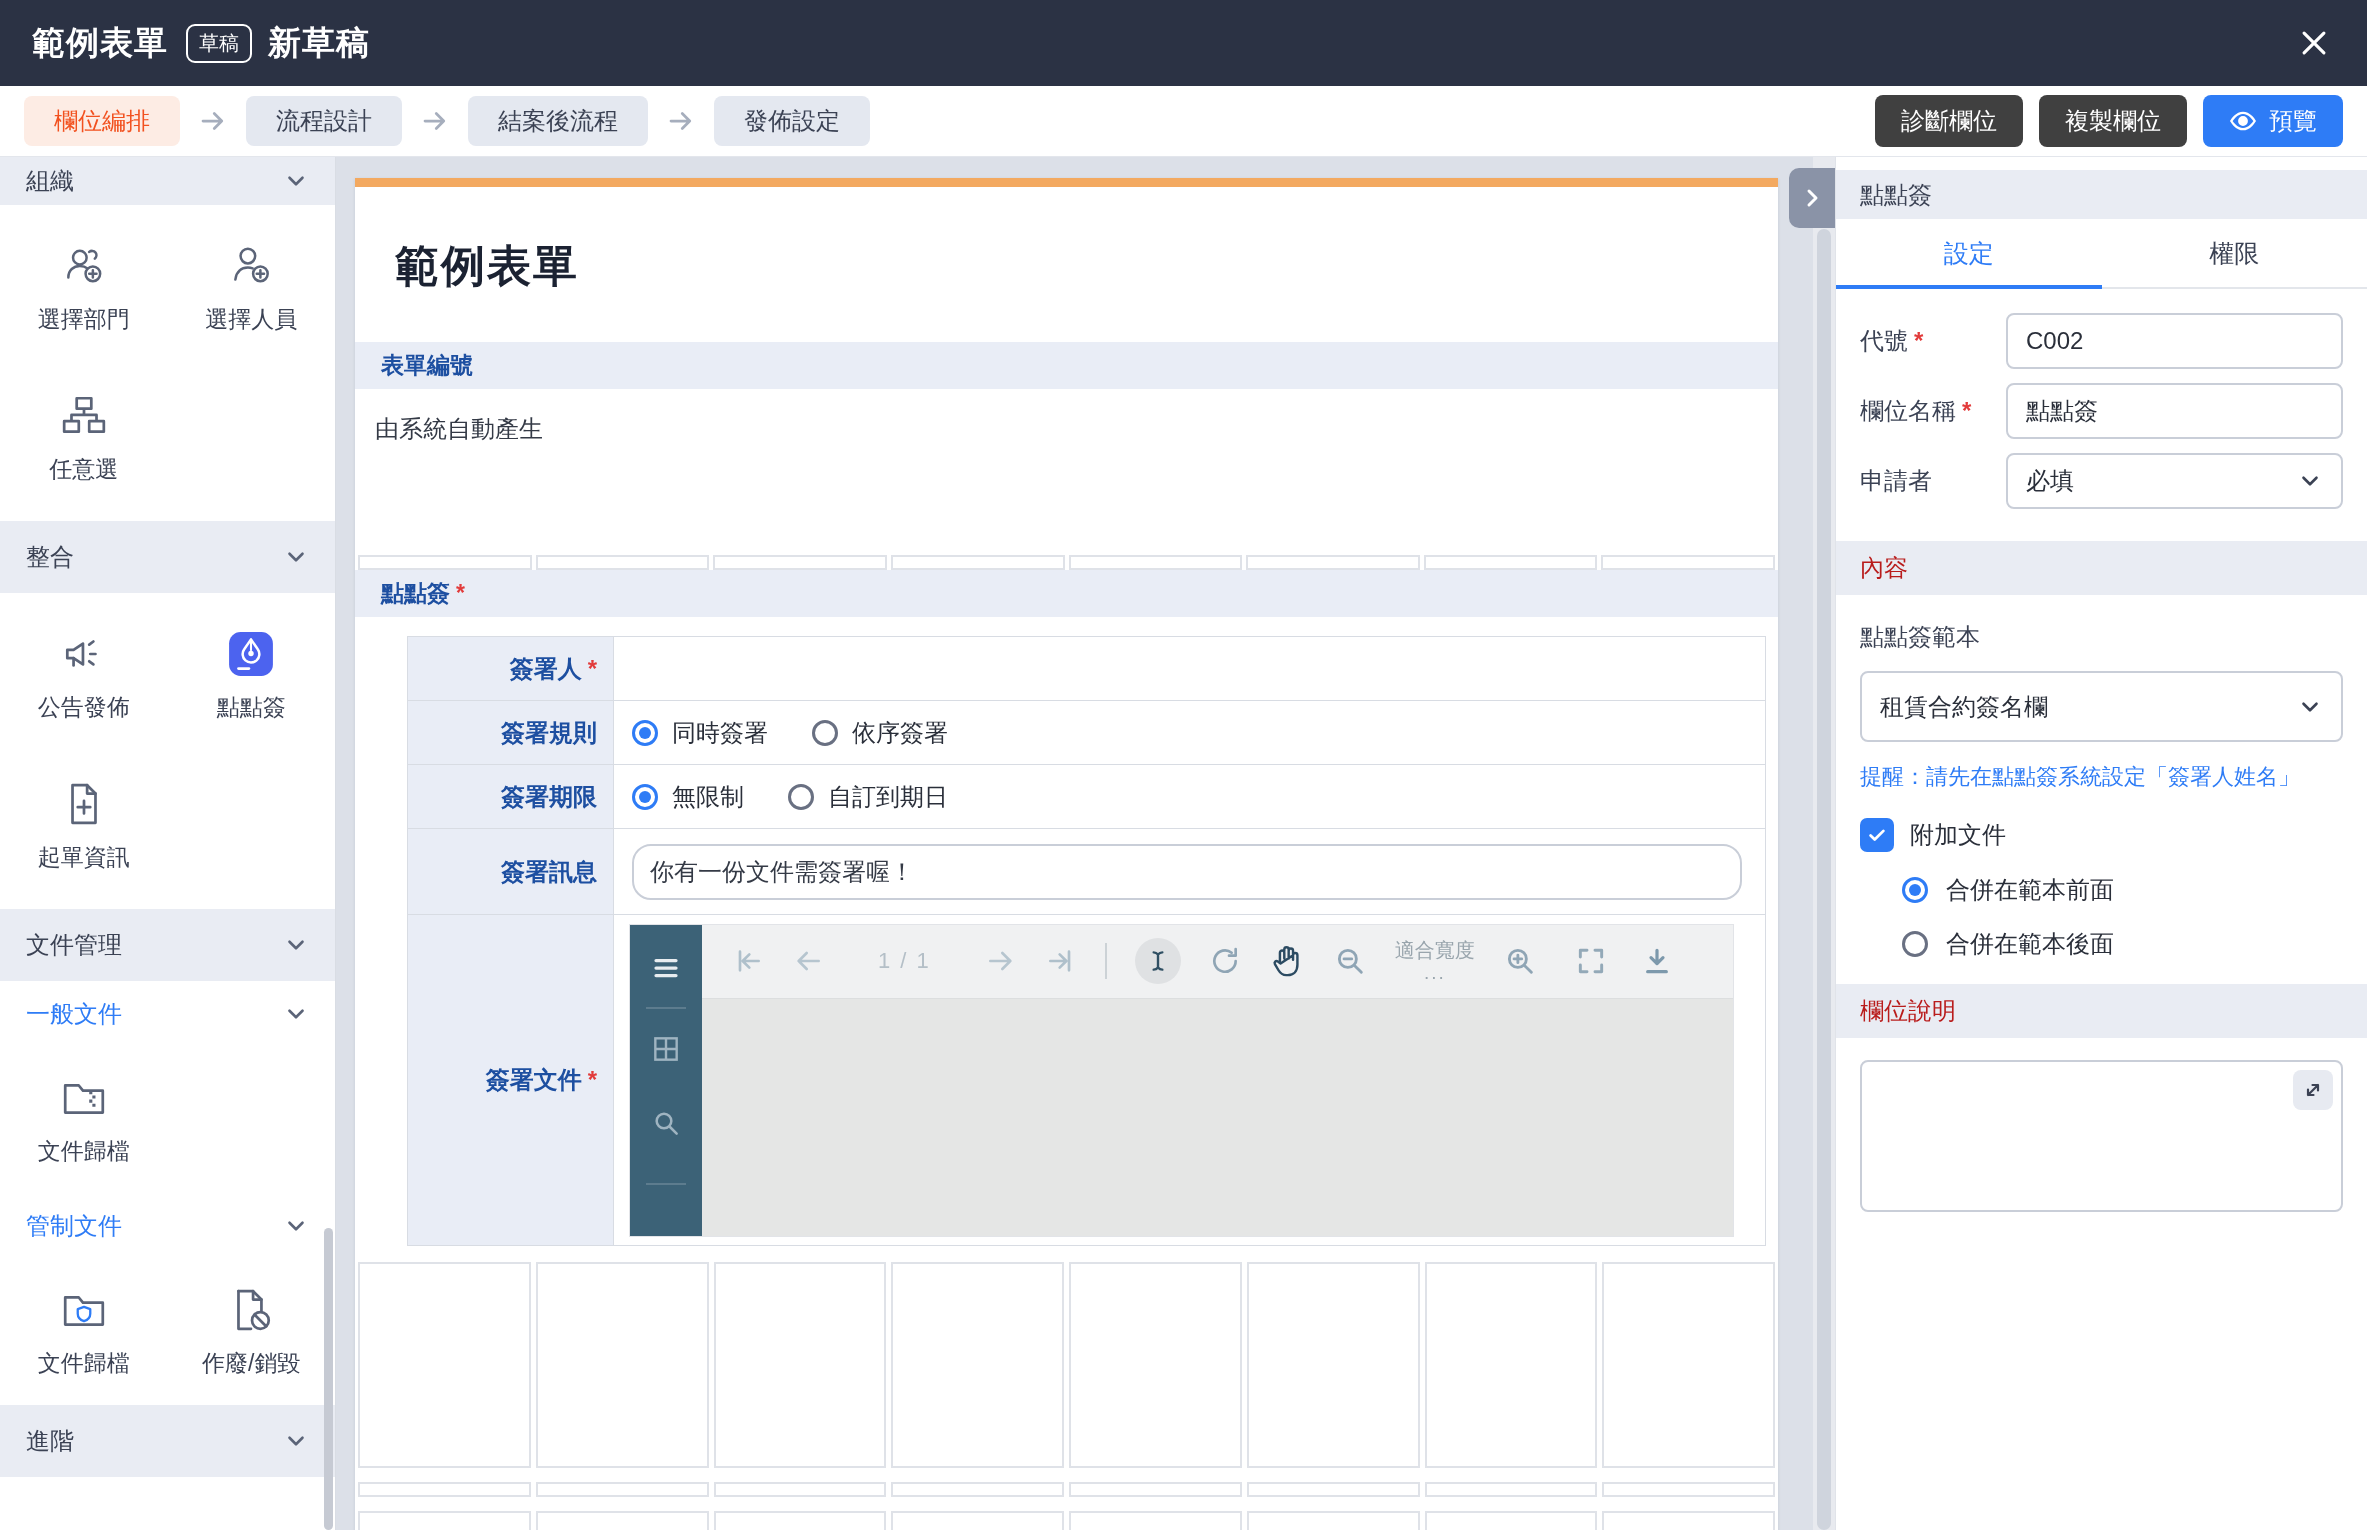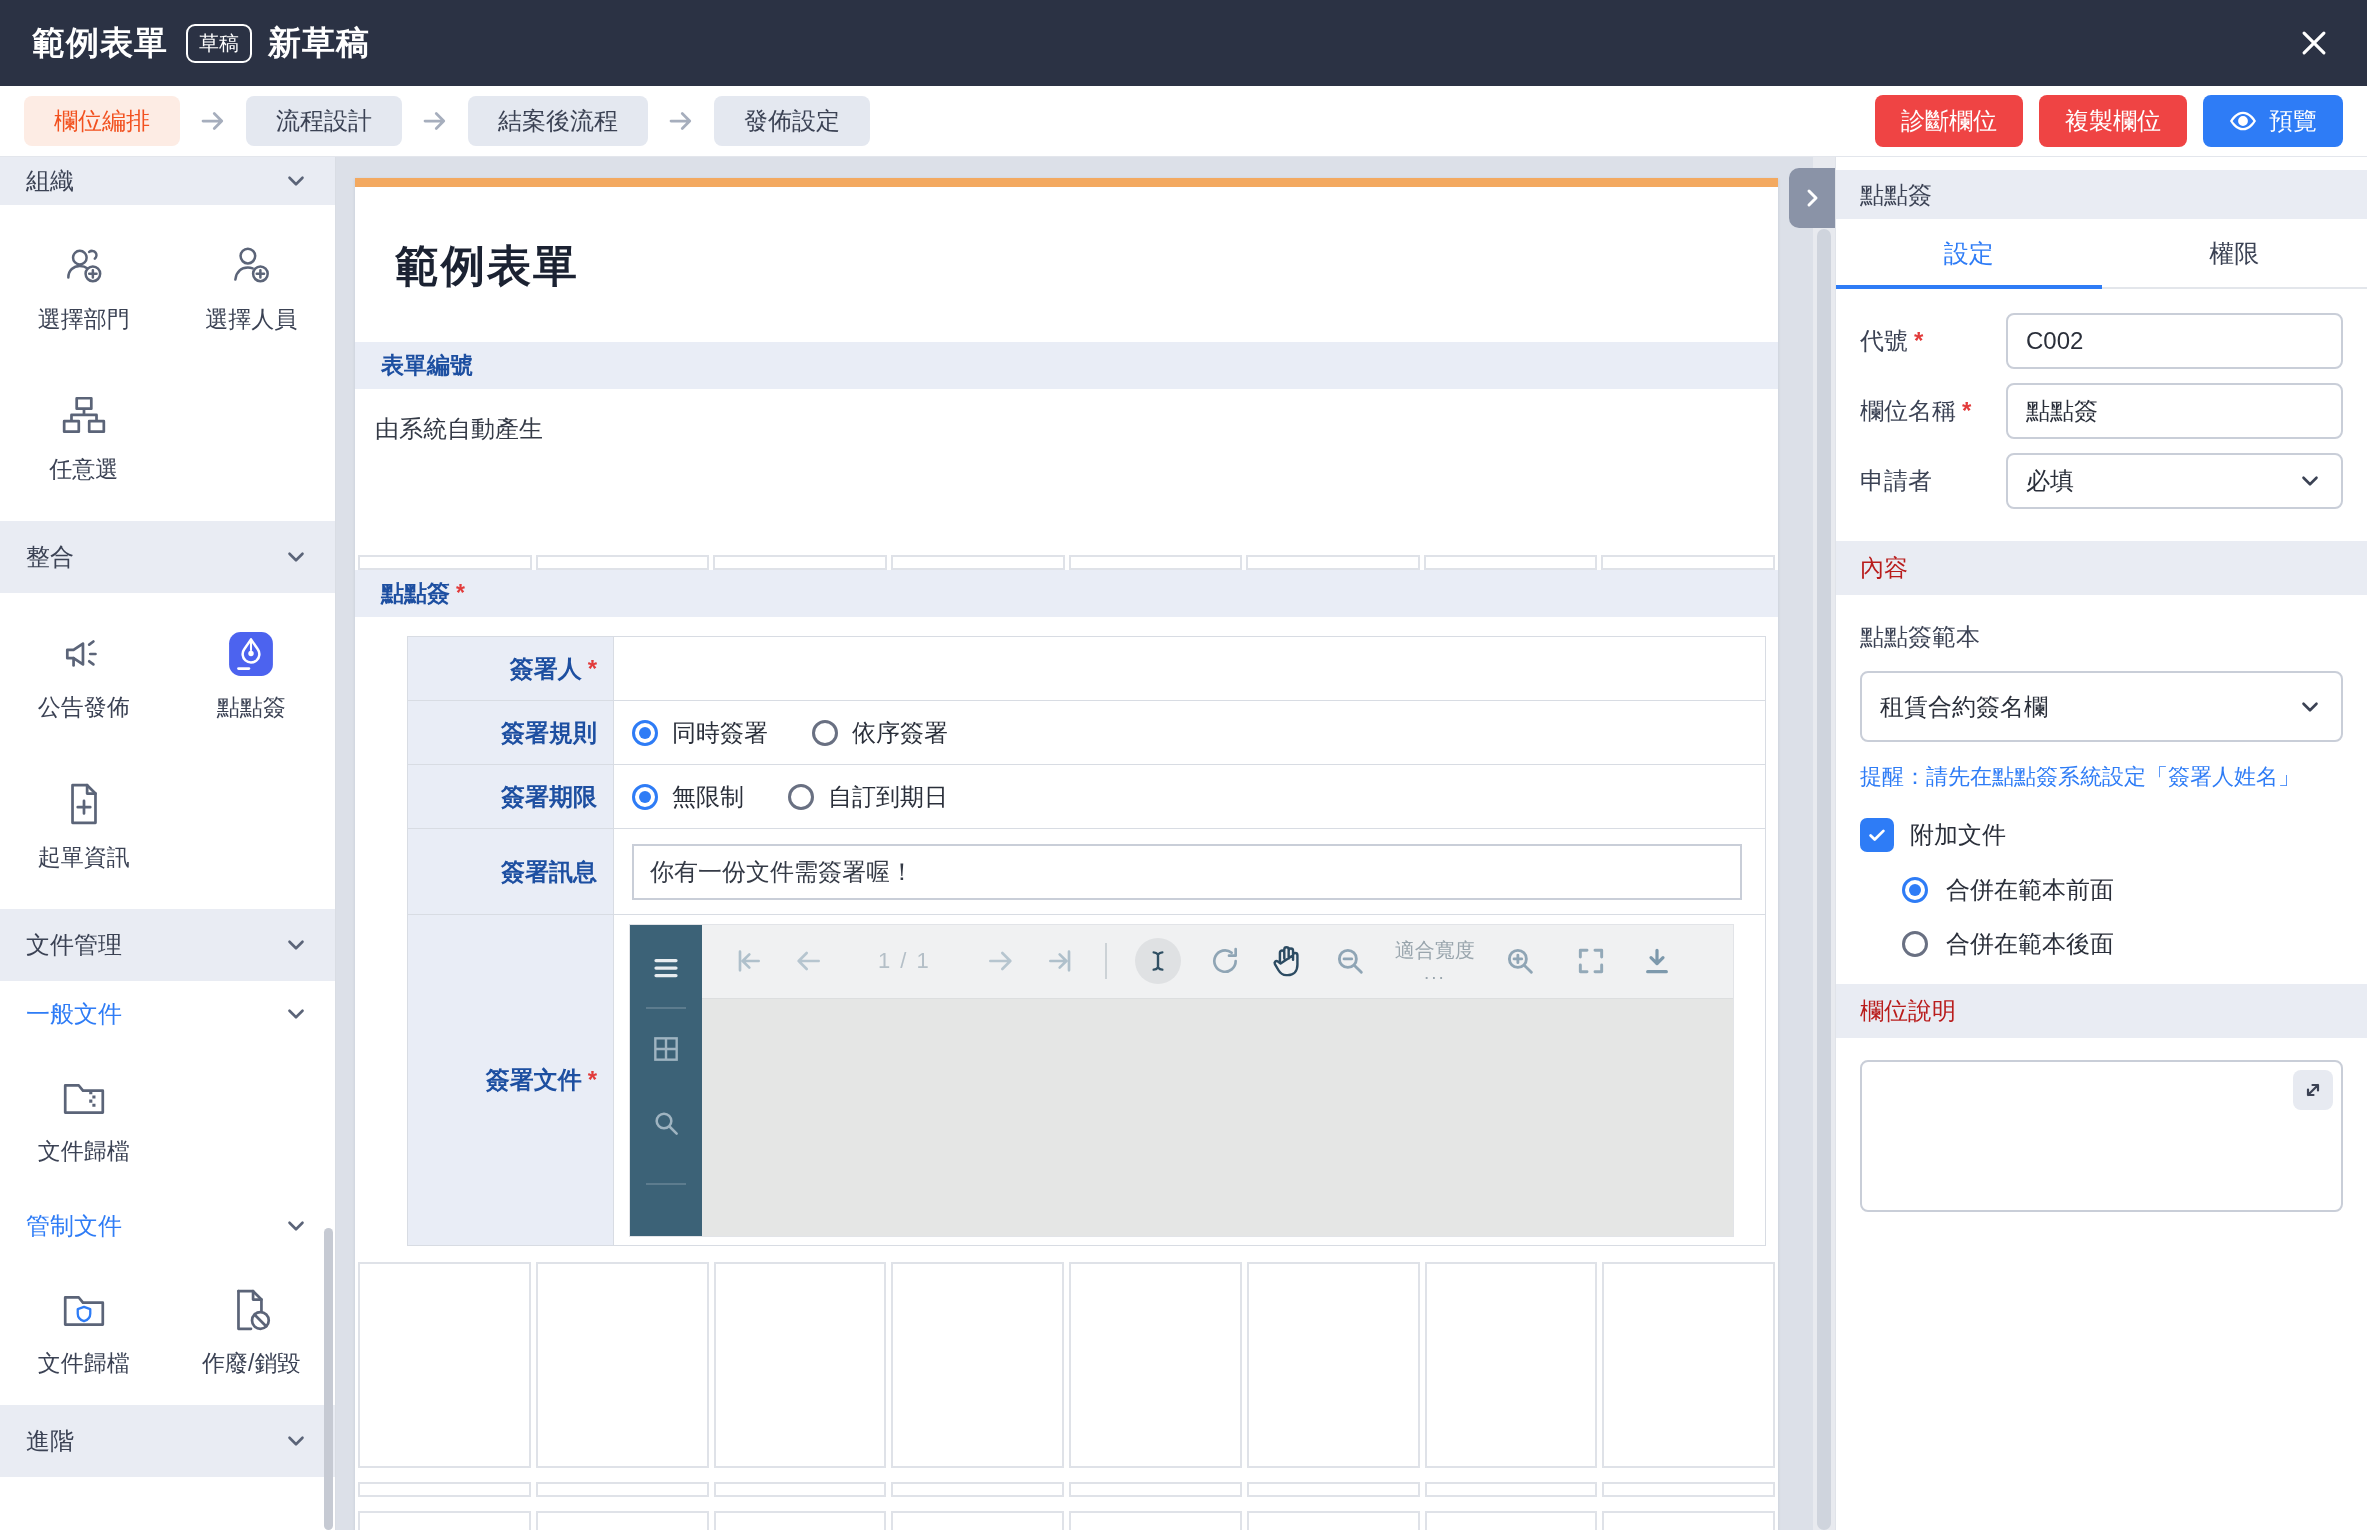--- a/index.html
+++ b/index.html
@@ -14,21 +14,21 @@
   .app-sub { margin-left:16px; font-size:33px; font-weight:700; color:#fff; letter-spacing:1px; }
   .close-btn { margin-left:auto; cursor:pointer; padding:4px; }
 
   
   .steps-bar { height:71px; background:#fff; border-bottom:1px solid #e3e6ec; display:flex; align-items:center; padding:0 24px; }
   .step { height:50px; border-radius:8px; padding:0 30px; display:flex; align-items:center; font-size:24px; background:#e4e8f0; color:#3b4254; cursor:pointer; }
   .step.active { background:#fdece4; color:#f2511f; }
   .step-arrow { margin:0 18px; }
   .bar-actions { margin-left:auto; display:flex; gap:16px; }
   .btn { height:52px; border:none; border-radius:8px; padding:0 26px; font-size:24px; display:flex; align-items:center; gap:12px; cursor:pointer; font-family:inherit; }
-  .btn.gray { background:#ef4444; color:#fff; }
+  .btn.gray { background:#404040; color:#fff; }
   .btn.primary { background:#2e7cf6; color:#fff; }
 
   
   .body-row { display:flex; height:1373px; }
 
   
   .sidebar { width:336px; flex:none; background:#fff; border-right:1px solid #d9dde4; position:relative; overflow:hidden; }
   .sb-head { height:72px; background:#e9ecf3; display:flex; align-items:center; justify-content:space-between; padding:0 26px; font-size:24px; color:#3b4254; cursor:pointer; }
   .sb-head.first { height:48px; }
   .sb-sub { height:66px; display:flex; align-items:center; justify-content:space-between; padding:0 26px; font-size:24px; color:#2e7cf6; cursor:pointer; background:#fff; }
@@ -54,21 +54,21 @@
   .row-label { width:206px; flex:none; background:#e9edf6; border-right:1px solid #d8dce3; display:flex; align-items:center; justify-content:flex-end; padding-right:16px; font-size:24px; color:#1d4fa1; font-weight:700; }
   .row-content { flex:1; display:flex; align-items:center; padding:0 18px; background:#fff; font-size:24px; color:#343a46; }
   .h64 { height:64px; } .h86 { height:86px; } .hpdf { height:330px; }
   .req { color:#e23b3b; margin-left:6px; font-weight:700; }
 
   .radio { width:26px; height:26px; border:3px solid #697082; border-radius:50%; position:relative; flex:none; cursor:pointer; background:#fff; }
   .radio.checked { border-color:#2e7cf6; }
   .radio.checked::after { content:""; position:absolute; inset:4px; background:#2e7cf6; border-radius:50%; }
   .radio-label { margin:0 44px 0 14px; font-size:24px; color:#2a2f3a; }
 
-  .msg-input { width:1110px; height:56px; border:2px solid #c9ced8; border-radius:0; padding:0 16px; font-size:24px; color:#343a46; font-family:inherit; }
+  .msg-input { width:1110px; height:56px; border:2px solid #c9ced8; border-radius:19px; padding:0 16px; font-size:24px; color:#343a46; font-family:inherit; }
 
   
   .pdf { display:flex; height:313px; width:1105px; border:1px solid #e2e4e8; }
   .pdf-rail { width:72px; flex:none; background:#3c6277; display:flex; flex-direction:column; align-items:center; padding-top:24px; }
   .rail-div { width:40px; height:2px; background:#5d7c8e; margin:20px 0; }
   .rail-btn { cursor:pointer; padding:4px; }
   .pdf-main { flex:1; display:flex; flex-direction:column; }
   .pdf-toolbar { height:74px; background:#f0f1f2; border-bottom:1px solid #dcdedf; display:flex; align-items:center; padding:0 30px; gap:28px; }
   .pdf-content { flex:1; background:#e5e6e5; }
   .tb-sep { width:2px; height:36px; background:#ccd2d6; }

